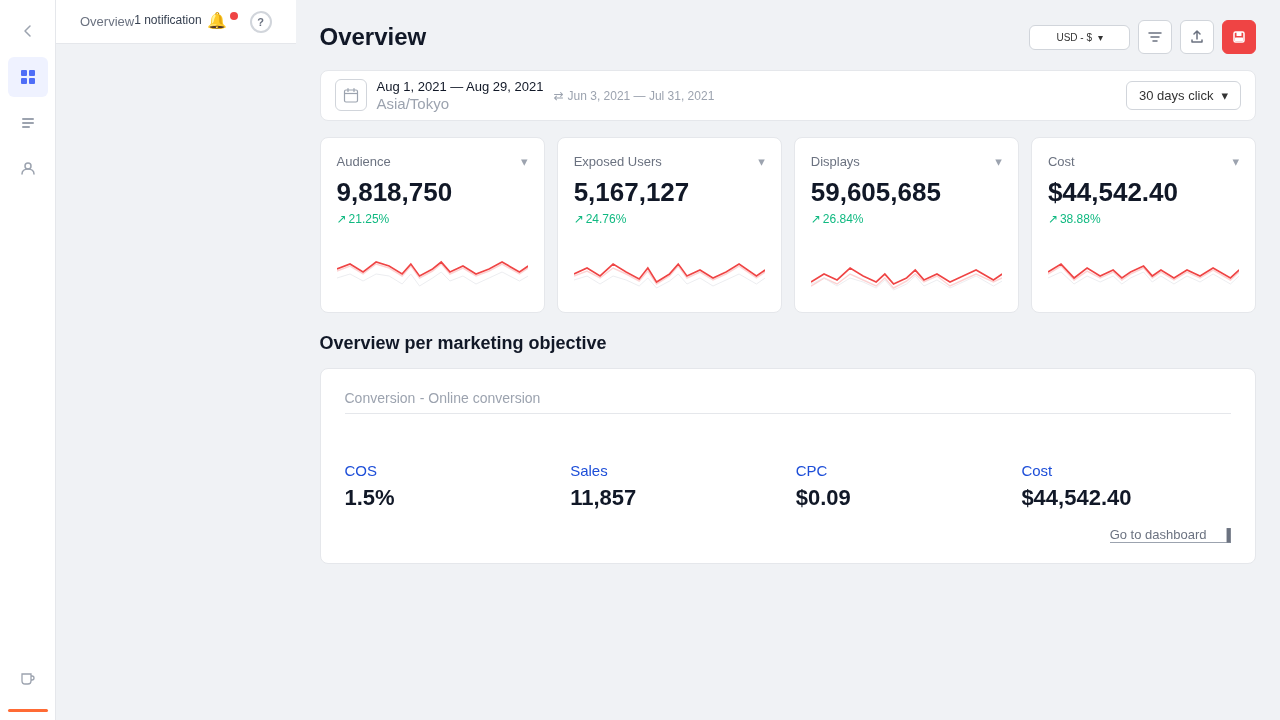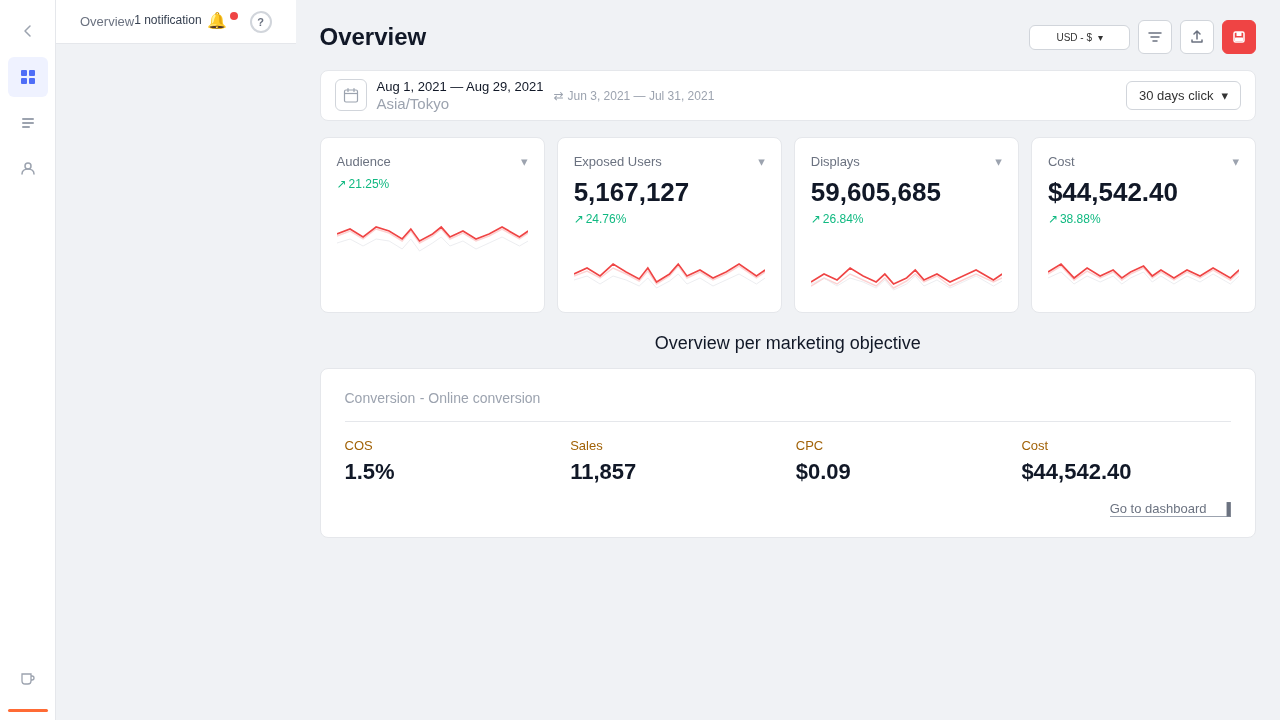--- a/index.html
+++ b/index.html
@@ -224,55 +224,55 @@
       position: relative;
     }
     svg.sparkline {
       width: 100%;
       height: 60px;
     }
 
     
     .section-title {
       font-size: 18px;
-      font-weight: 400;
+      font-weight: 700;
       color: #111827;
       margin-bottom: 14px;
-      text-align: center;
     }
 
     
     .conversion-card {
       background: #fff;
       border: 1px solid #e5e7eb;
       border-radius: 8px;
       padding: 20px 24px;
     }
     .conversion-header {
       font-size: 16px;
       font-weight: 600;
       color: #111827;
       margin-bottom: 16px;
-      padding-bottom: 14px;
+      padding-bottom: 6px;
       border-bottom: 1px solid #e5e7eb;
     }
     .conversion-header span {
       font-weight: 400;
       font-size: 14px;
       color: #9ca3af;
     }
     .conversion-metrics {
       display: grid;
       grid-template-columns: repeat(4, 1fr);
       gap: 16px;
     }
     .conv-metric-label {
-      font-size: 13px;
-      color: #a16207;
+      font-size: 15px;
+      color: #1d4ed8;
       margin-bottom: 6px;
+      margin-top: 32px;
     }
     .conv-metric-value {
       font-size: 22px;
       font-weight: 600;
       color: #111827;
     }
     .conv-footer {
       margin-top: 16px;
       text-align: right;
     }
@@ -397,20 +397,21 @@
       </div>
     </div>
 
     <div class="metrics-grid">
 
       <div class="metric-card">
         <div class="metric-header">
           <span class="metric-label">Audience</span>
           <span style="color:#9ca3af;cursor:pointer;">▾</span>
         </div>
+        <div class="metric-value">9,818,750</div>
         <div class="metric-change">
           <span>↗</span>
           <span>21.25%</span>
         </div>
         <div class="chart-area">
           <svg class="sparkline" viewBox="0 0 220 60" preserveAspectRatio="none">
             <polyline points="0,35 15,30 30,38 45,28 60,32 75,40 85,30 95,42 110,35 120,28 130,38 145,32 160,40 175,35 190,28 210,38 220,32" fill="none" stroke="#fca5a5" stroke-width="1.5" opacity="0.5"></polyline>
             <polyline points="0,42 15,38 30,45 45,38 60,40 75,48 85,38 95,50 110,42 120,36 130,45 145,40 160,48 175,42 190,36 210,45 220,40" fill="none" stroke="#e5e7eb" stroke-width="1" opacity="0.8"></polyline>
             <polyline points="0,33 15,28 30,36 45,26 60,30 75,38 85,28 95,40 110,33 120,26 130,36 145,30 160,38 175,33 190,26 210,36 220,30" fill="none" stroke="#ef4444" stroke-width="1.8"></polyline>
           </svg>

